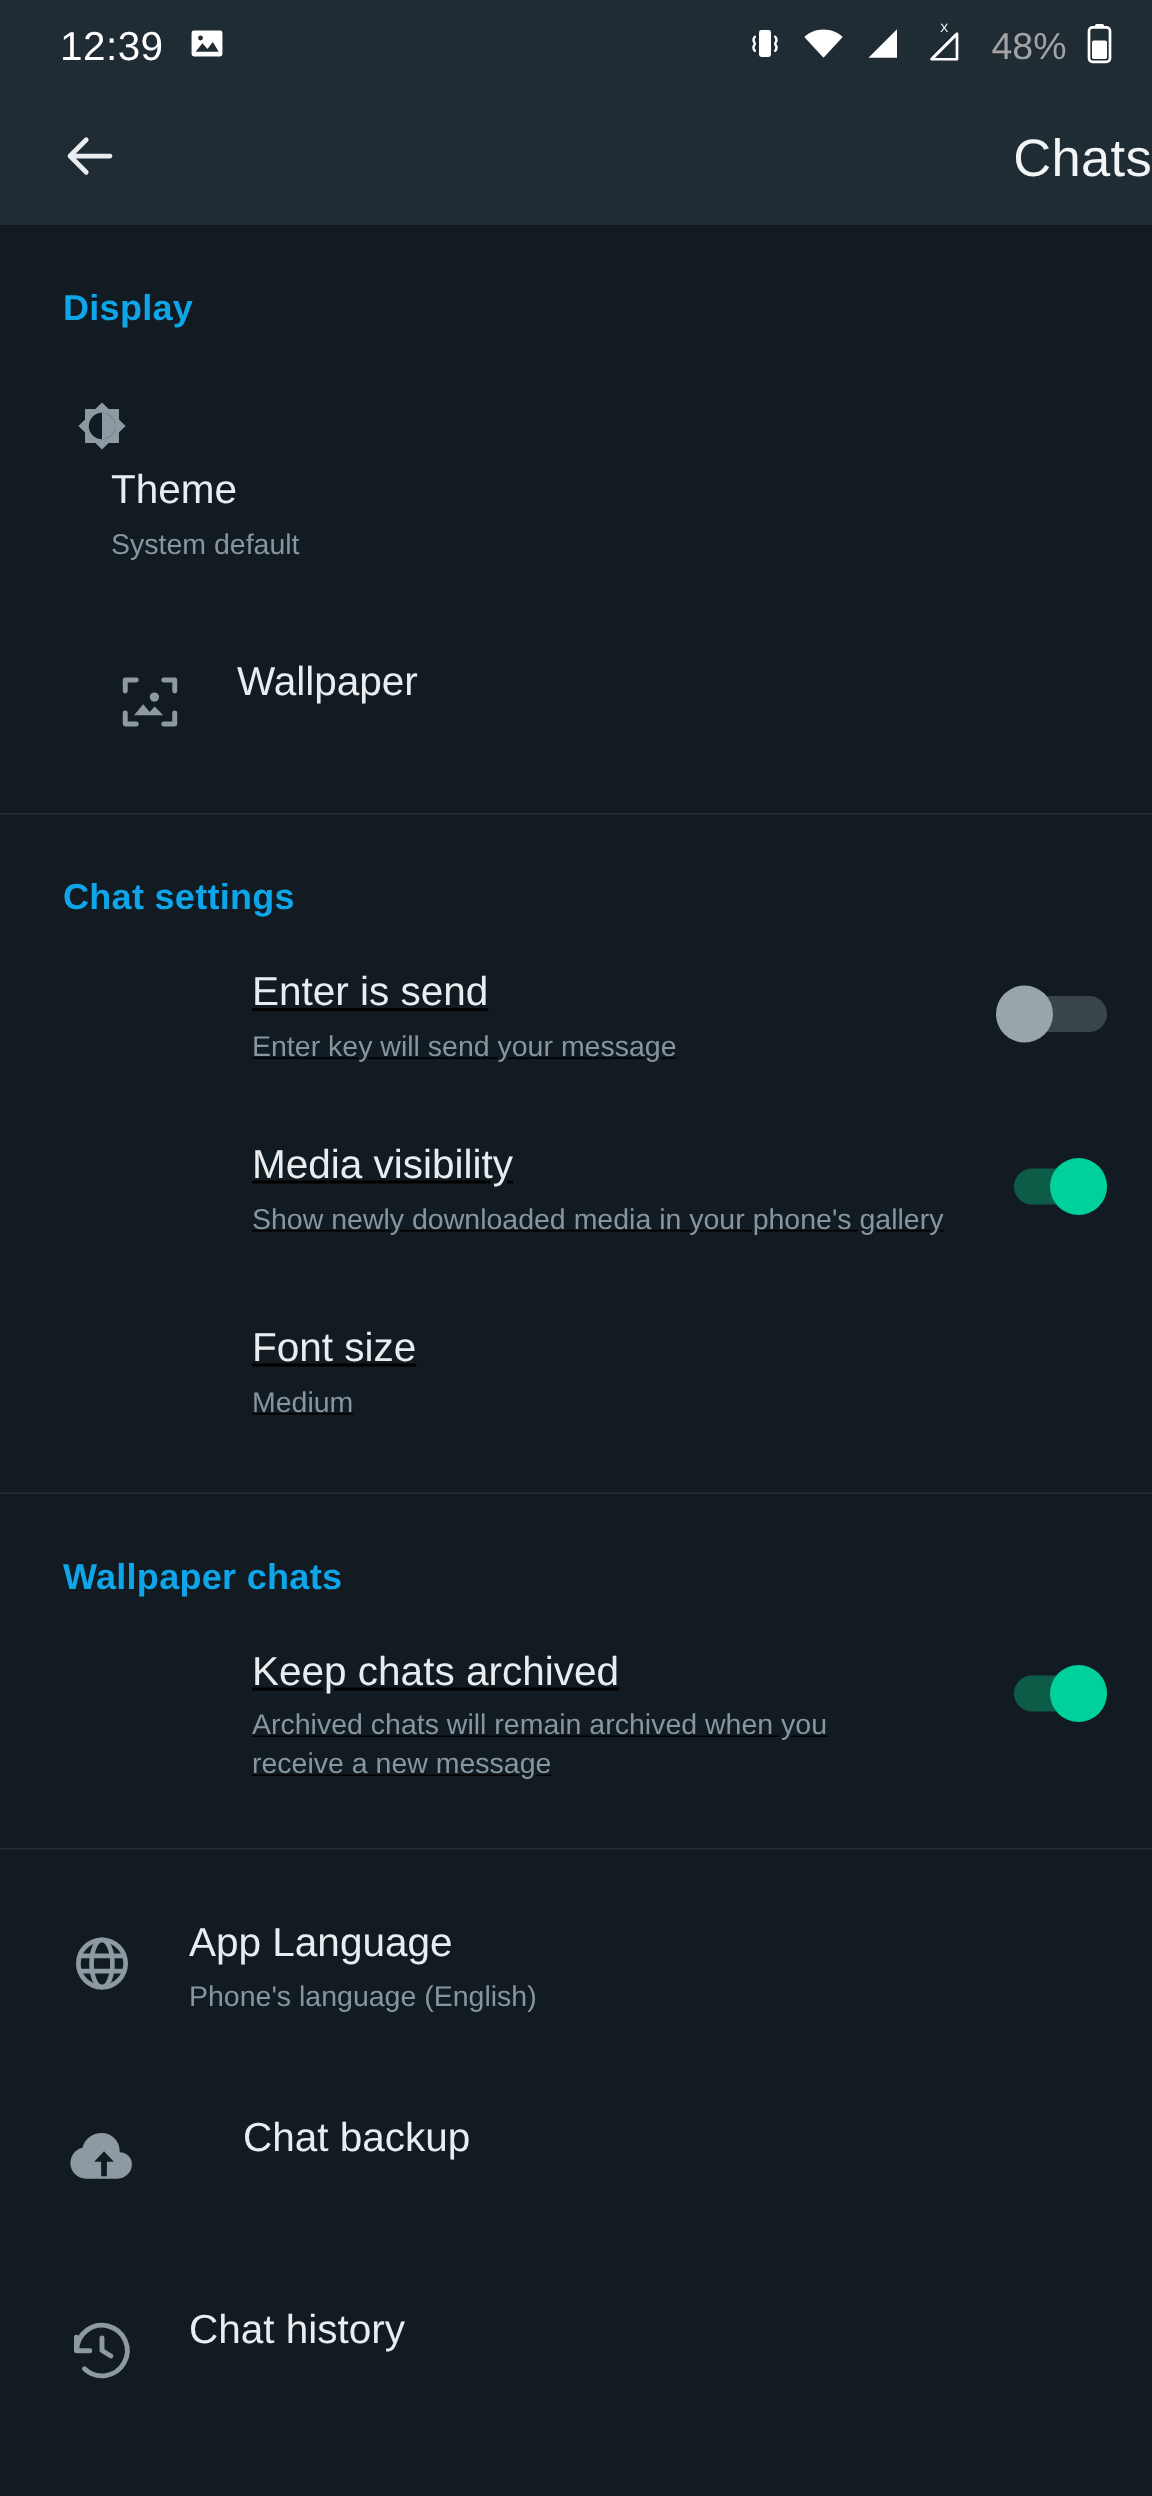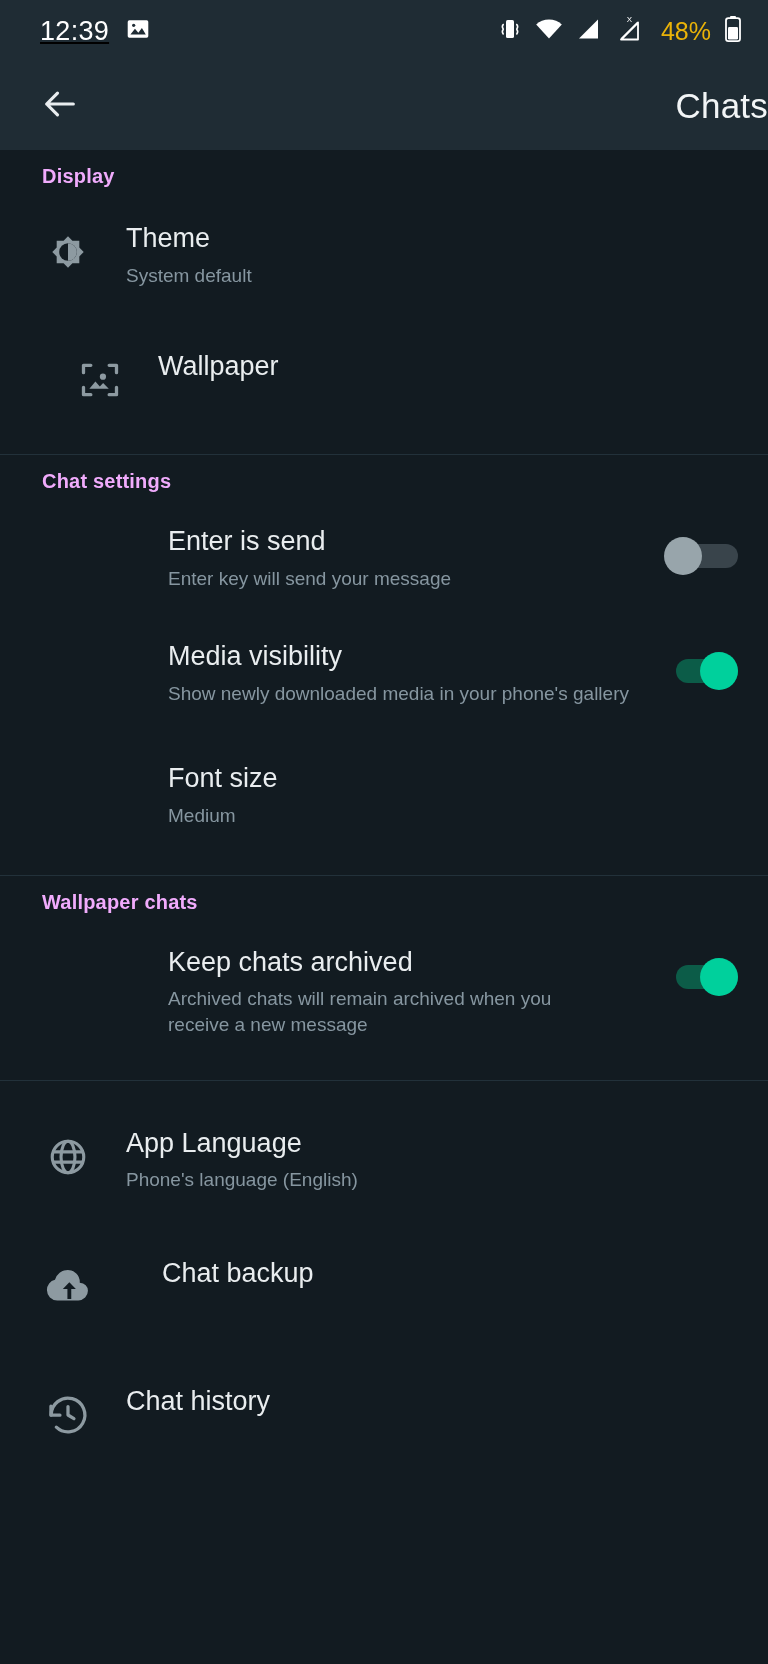--- a/index.html
+++ b/index.html
@@ -10,56 +10,56 @@
     overflow:hidden;
   }
   .screen { position:relative; width:768px; height:1664px; background:#121b21; }
 
   
   .statusbar{
     height:62px; background:#1f2c34;
     display:flex; align-items:center; justify-content:space-between;
     padding:0 26px 0 40px;
   }
-  .sb-left{ display:flex; align-items:center; gap:16px;text-decoration:underline; }
+  .sb-left{ display:flex; align-items:center; gap:16px; }
   .sb-time{ color:#ffffff; font-size:27px; font-weight:400; letter-spacing:.3px; }
   .sb-right{ display:flex; align-items:center; gap:13px; }
-  .sb-pct{ color:#eab308; font-size:25px; font-weight:500; margin-left:3px; }
+  .sb-pct{ color:#a3a3a3; font-size:25px; font-weight:500; margin-left:3px; }
   .ic{ display:block; }
 
   
   .appbar{
     height:88px; background:#1f2c34;
     display:flex; align-items:center; padding-left:32px; gap:32px;justify-content:space-between;
   }
   .back-btn{ width:56px; height:56px; display:flex; align-items:center; justify-content:center; }
   .appbar-title{ color:#f2f5f6; font-size:35px; font-weight:400; letter-spacing:.2px; }
 
   
   .content{ background:#121b21; height:1514px; }
   .section{ position:relative; }
   .divider{ height:1px; background:#22313a; }
 
   .section-title{
-    color:#f0abfc; font-size:20px; font-weight:700;
-    padding:15px 0 10px 42px; letter-spacing:.2px;
+    color:#0ea5e9; font-size:24px; font-weight:700;
+    padding:42px 0 10px 42px; letter-spacing:.2px;
   }
 
   .row{
     display:flex; align-items:flex-start;
     padding:18px 30px 18px 42px;
     min-height:72px;
   }
   .row-icon{
     width:52px; min-width:52px; height:52px;
     display:flex; align-items:center; justify-content:center;
     margin-top:4px;
   }
   .row-body{ flex:1; padding-left:32px; padding-right:12px; }
-  .row.no-icon .row-body{ padding-left:126px; }
+  .row.no-icon .row-body{ padding-left:126px;text-decoration:underline; }
   .row-title{ color:#e9edef; font-size:27px; font-weight:400; line-height:1.25; }
   .row-sub{ color:#8696a0; font-size:19px; font-weight:400; line-height:1.35; margin-top:7px; }
 
   
   .toggle{ position:relative; width:74px; height:38px; margin-top:12px; flex:0 0 auto; }
   .tg-track{
     position:absolute; right:0; top:7px;
     width:62px; height:24px; border-radius:12px; background:#39444b;
   }
   .tg-thumb{
@@ -133,21 +133,21 @@
       </span>
     </div>
     <div class="appbar-title">Chats</div>
   </div>
 
   <div class="content">
 
     <div class="section">
       <div class="section-title">Display</div>
 
-      <div class="row" style="padding-top:24px;padding-bottom:24px;">
+      <div class="row" style="padding-top:24px;padding-bottom:24px;flex-direction:column;">
         <div class="row-icon">
           <svg width="46" height="46" viewBox="0 0 24 24">
             <path d="M12 1.8l2.3 2.3h3.6v3.6l2.3 2.3-2.3 2.3v3.6h-3.6L12 18.2 9.7 15.9H6.1v-3.6L3.8 10l2.3-2.3V4.1h3.6z" fill="#8d9aa1" transform="translate(0,2)"></path>
             <circle cx="12" cy="12" r="4.6" fill="#121b21"></circle>
             <path d="M12 7.4a4.6 4.6 0 0 1 0 9.2z" fill="#8d9aa1"></path>
           </svg>
         </div>
         <div class="row-body">
           <div class="row-title">Theme</div>
           <div class="row-sub">System default</div>

